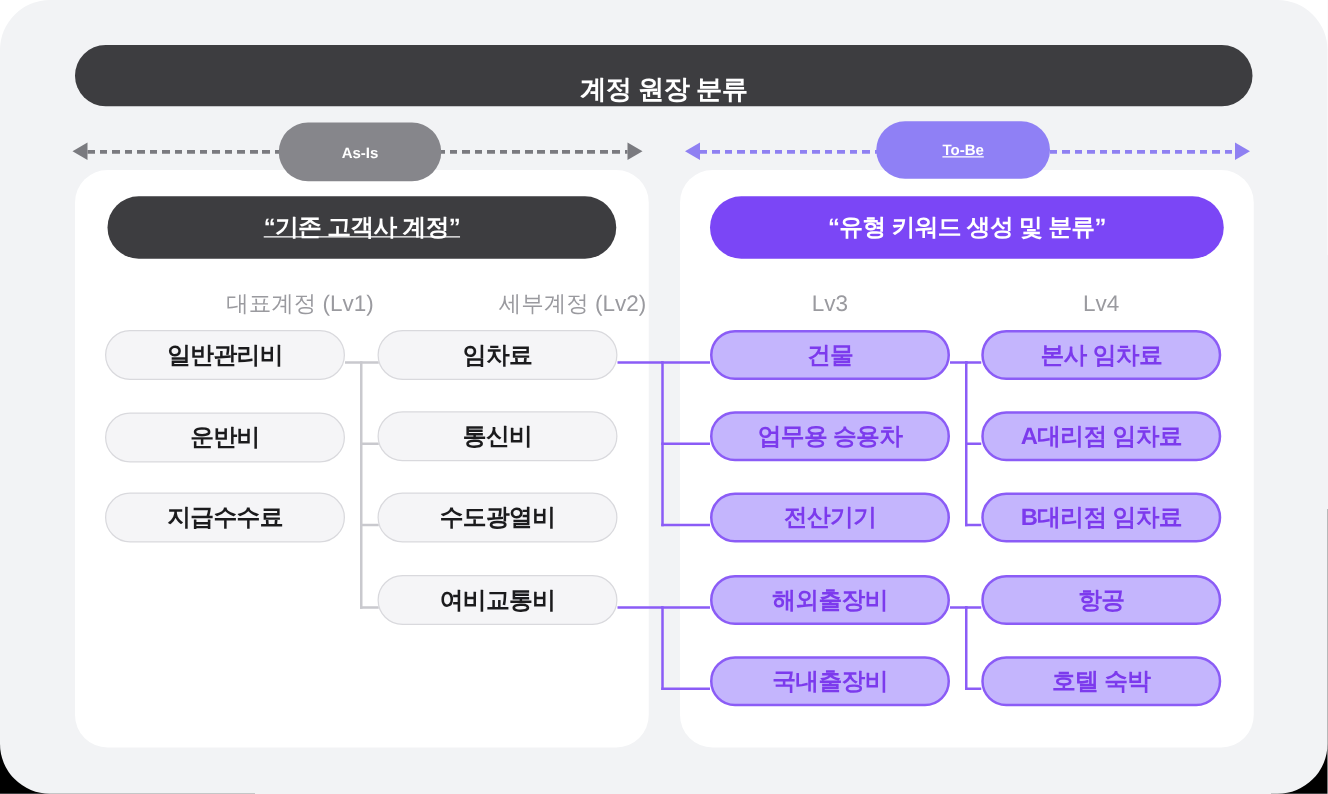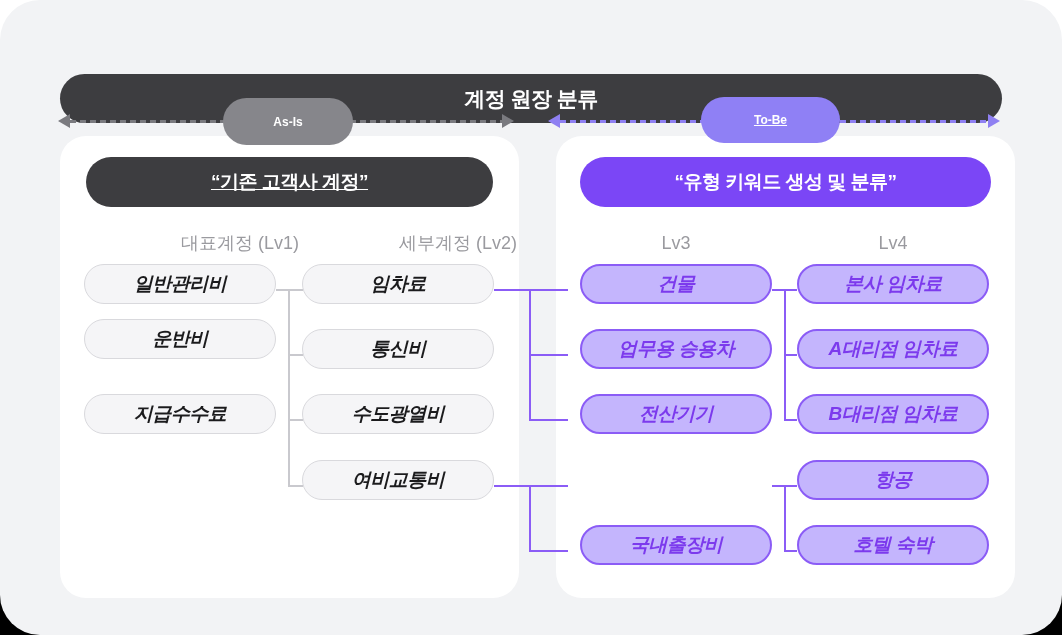--- a/index.html
+++ b/index.html
@@ -11,61 +11,61 @@
   }
   .canvas{
     position:absolute;inset:0;
     background:var(--canvas-bg,#F2F3F5);
     border-radius:40px;
   }
   
   .topbar{
     position:absolute;left:60px;top:36px;width:942px;height:49px;
     background:var(--dark-bar,#3D3D40);border-radius:25px;
-    display:flex;align-items:center;justify-content:center;
-    color:#fff;font-size:21px;font-weight:700;letter-spacing:-0.5px;margin-top:38px;
+    display:flex;align-items:flex-end;justify-content:center;
+    color:#fff;font-size:21px;font-weight:700;letter-spacing:-0.5px;
   }
   
   .arrow{position:absolute;top:113px;height:16px;display:flex;align-items:center;}
   .arrow .head{width:0;height:0;border-top:7px solid transparent;border-bottom:7px solid transparent;}
   .arrow .head.left{border-right:12px solid currentColor;}
   .arrow .head.right{border-left:12px solid currentColor;}
   .arrow .dash{flex:1;height:3px;background:repeating-linear-gradient(90deg,currentColor 0 6px,transparent 6px 10px);}
   .arrow.gray{left:58px;width:456px;color:var(--gray-dash,#7A7A7F);}
   .arrow.purple{left:548px;width:452px;color:var(--purple-dash,#8F80F2);}
   
   .tag{
     position:absolute;border-radius:24px;color:#fff;font-size:12px;font-weight:700;
     display:flex;align-items:center;justify-content:center;z-index:5;
   }
   .tag.asis{left:223px;top:98px;width:130px;height:47px;background:var(--asis-tag-bg,#86868B);}
   .tag.tobe{left:701px;top:97px;width:139px;height:46px;background:var(--tobe-tag-bg,#8F80F5);text-decoration:underline;}
   
   .panel{position:absolute;top:136px;width:459px;height:462px;background:var(--panel-bg,#fff);border-radius:26px;}
   .panel.left{left:60px;}
-  .panel.right{left:556px;}
+  .panel.right{left:544px;}
   
   .header-pill{
     position:absolute;top:21px;height:50px;border-radius:25px;
     display:flex;align-items:center;justify-content:center;
     color:#fff;font-size:19px;font-weight:700;letter-spacing:-0.5px;
   }
   .panel.left .header-pill{left:26px;width:407px;background:var(--dark-bar,#3D3D40);text-decoration:underline;}
   .panel.right .header-pill{left:24px;width:411px;background:var(--tobe-header-bg,#7B46F6);}
   
   .col-label{
     position:absolute;top:95px;width:200px;height:24px;
     color:var(--column-label,#9A9A9F);font-size:18px;font-weight:400;
     display:flex;align-items:center;justify-content:center;
   }
   
   .pill{
     position:absolute;width:192px;height:40px;border-radius:26px;box-sizing:border-box;
     display:flex;align-items:center;justify-content:center;
-    font-size:19px;font-weight:700;letter-spacing:-0.5px;z-index:2;font-style:italic;
+    font-size:19px;font-weight:700;letter-spacing:-0.5px;z-index:2;
   }
   .pill.gray{background:var(--asis-pill-bg,#F5F5F7);border:1.5px solid var(--asis-pill-border,#D9D9DD);color:var(--asis-pill-text,#1B1B1D);}
   .pill.purple{background:#c4b5fd;border:2px solid var(--purple-line,#8B5CF6);color:var(--purple-text,#7C3AED);}
   
   .cline{position:absolute;z-index:1;}
   .cline.gray{background:var(--gray-line,#C9C9CE);}
   .cline.purple{background:var(--purple-line,#8B5CF6);}
   .h{height:2px;} .v{width:2px;}
   .h.thin{height:1.5px;} .v.thin{width:1.5px;}
   .xconn{position:absolute;z-index:3;}
@@ -97,21 +97,21 @@
     <div class="col-label" style="left:80px;">대표계정 (Lv1)</div>
     <div class="col-label" style="left:298px;">세부계정 (Lv2)</div>
 
     <div class="cline gray h thin" style="left:216px;top:153px;width:27px;"></div>
     <div class="cline gray v thin" style="left:228px;top:153px;height:198px;"></div>
     <div class="cline gray h thin" style="left:228px;top:218px;width:15px;"></div>
     <div class="cline gray h thin" style="left:228px;top:283px;width:15px;"></div>
     <div class="cline gray h thin" style="left:228px;top:349px;width:15px;"></div>
 
     <div class="pill gray" style="left:24px;top:128px;">일반관리비</div>
-    <div class="pill gray" style="left:24px;top:183px;">운반비</div>
+    <div class="pill gray" style="left:24px;top:194px;">운반비</div>
     <div class="pill gray" style="left:24px;top:258px;">지급수수료</div>
 
     <div class="pill gray" style="left:242px;top:128px;text-align:right;">임차료</div>
     <div class="pill gray" style="left:242px;top:193px;">통신비</div>
     <div class="pill gray" style="left:242px;top:258px;">수도광열비</div>
     <div class="pill gray" style="left:242px;top:324px;">여비교통비</div>
   </div>
 
   <div class="panel right">
     <div class="header-pill">
@@ -127,20 +127,21 @@
     <div class="cline purple h" style="left:228px;top:283px;width:13px;"></div>
 
     <div class="cline purple h" style="left:216px;top:349px;width:14px;"></div>
     <div class="cline purple v" style="left:228px;top:349px;height:67px;"></div>
     <div class="cline purple h" style="left:228px;top:349px;width:13px;"></div>
     <div class="cline purple h" style="left:228px;top:414px;width:13px;"></div>
 
     <div class="pill purple" style="left:24px;top:128px;">건물</div>
     <div class="pill purple" style="left:24px;top:193px;">업무용 승용차</div>
     <div class="pill purple" style="left:24px;top:258px;">전산기기</div>
+    <div class="pill purple" style="left:24px;top:324px;">해외출장비</div>
     <div class="pill purple" style="left:24px;top:389px;">국내출장비</div>
 
     <div class="pill purple" style="left:241px;top:128px;">본사 임차료</div>
     <div class="pill purple" style="left:241px;top:193px;">A대리점 임차료</div>
     <div class="pill purple" style="left:241px;top:258px;">B대리점 임차료</div>
     <div class="pill purple" style="left:241px;top:324px;">항공</div>
     <div class="pill purple" style="left:241px;top:389px;">호텔 숙박</div>
   </div>
 
   <div class="cline purple h xconn" style="left:494px;top:289px;width:36px;"></div>

